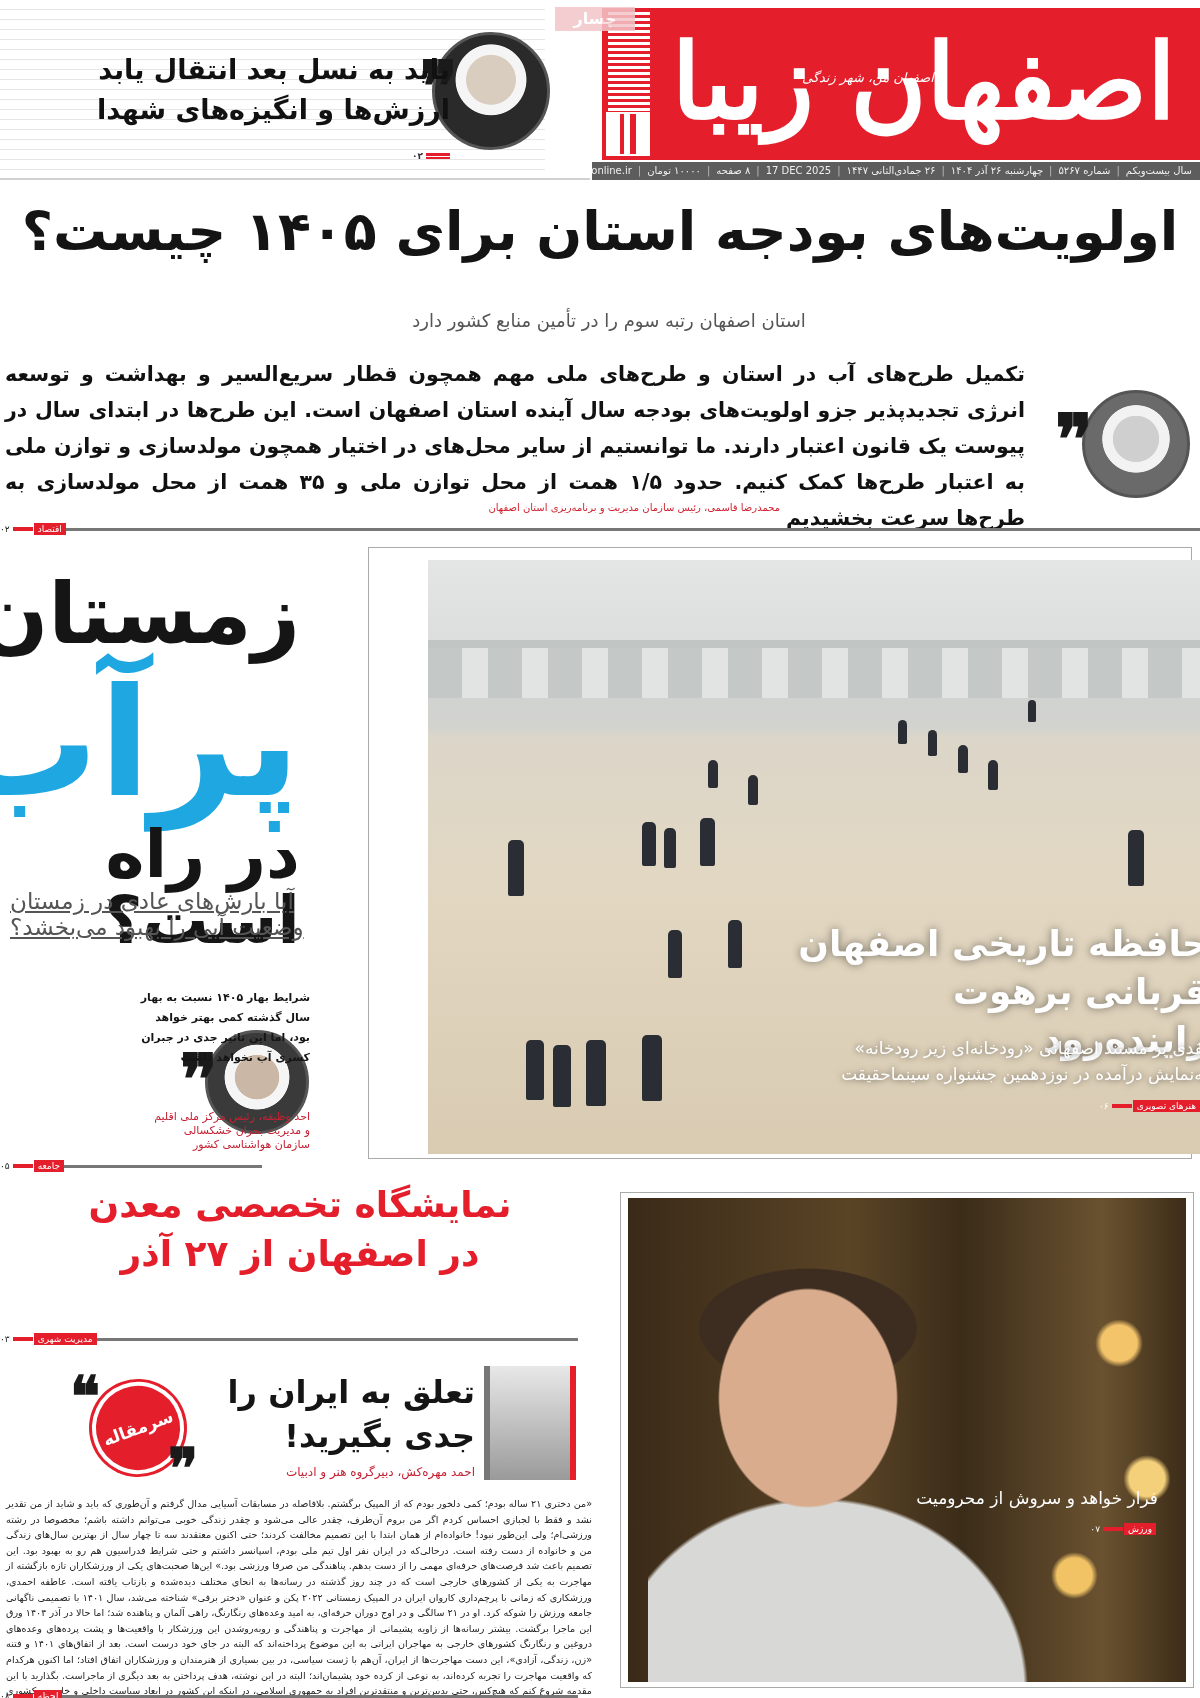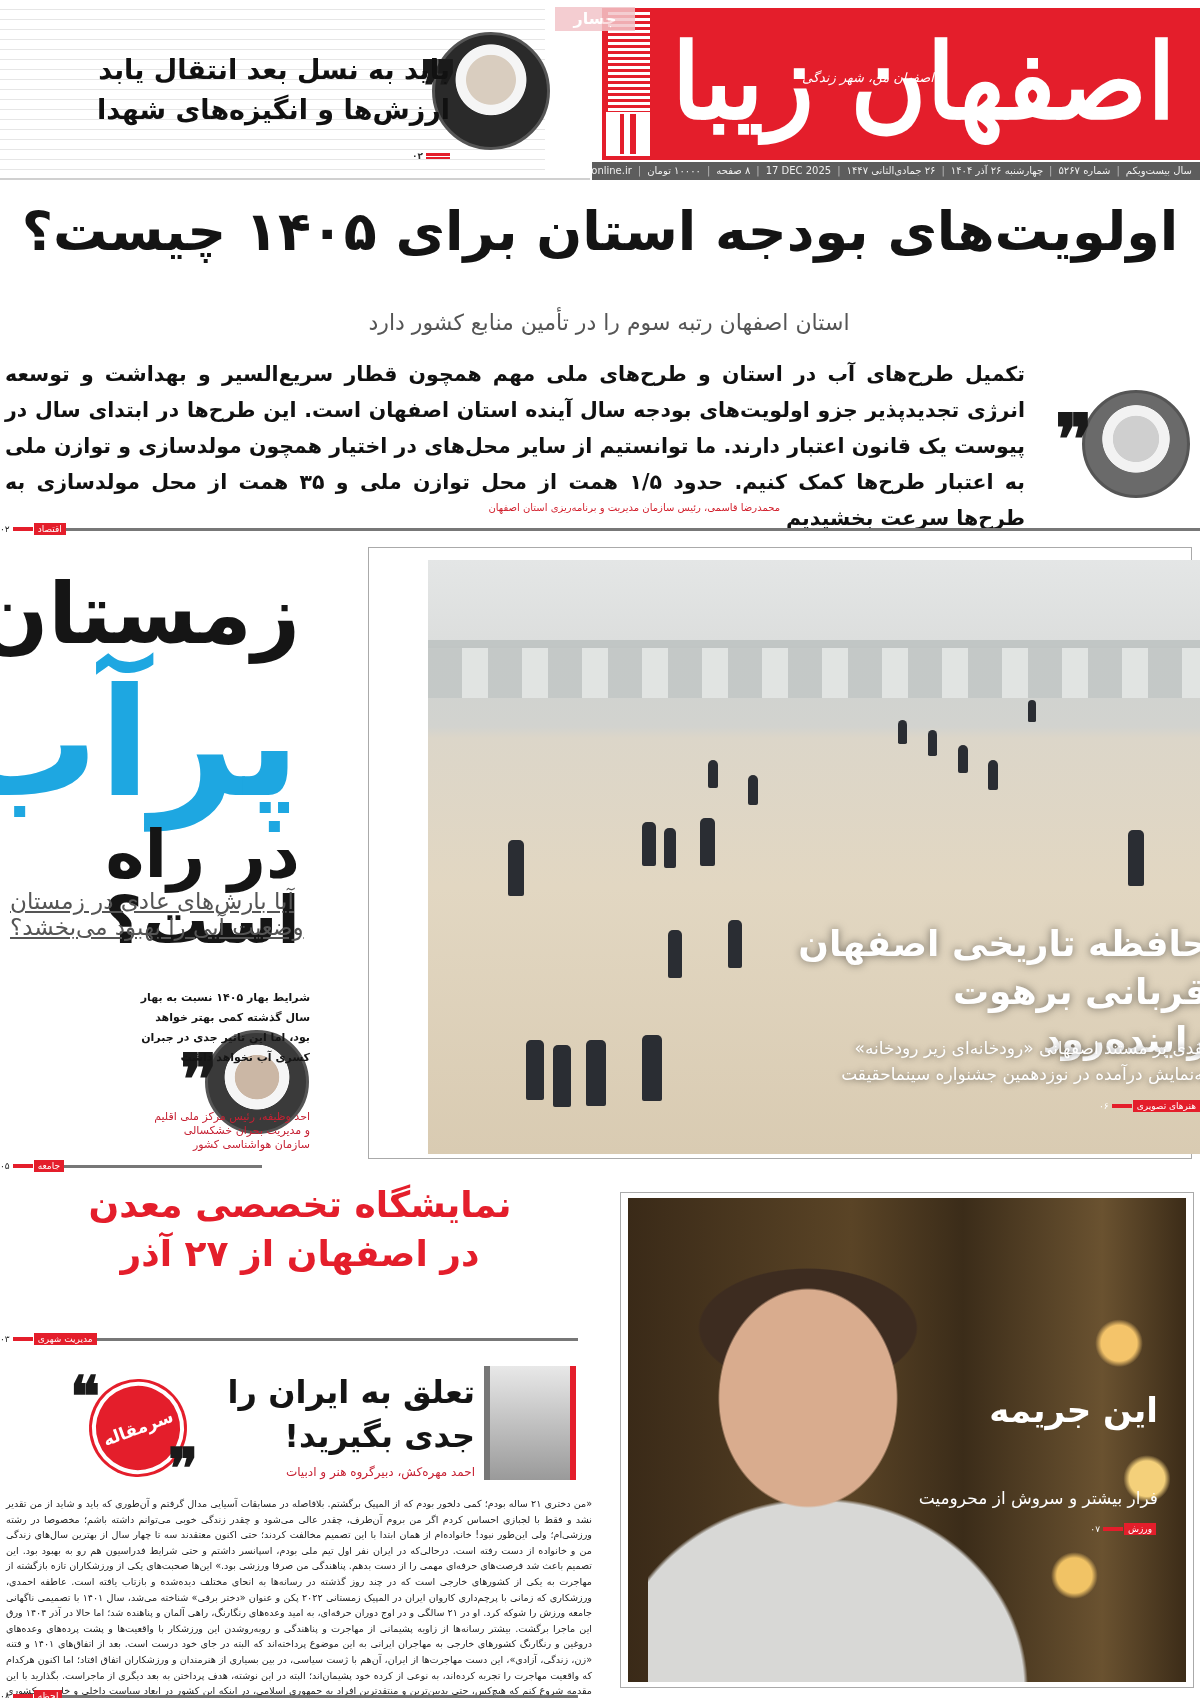--- a/index.html
+++ b/index.html
@@ -75,21 +75,21 @@
   .section-tag .bar { width: 20px; height: 4px; background: #e41e2b; margin: 0 1px; }
   .section-tag .num { font-size: 9px; color: #222; margin-right: 2px; }
   .rule { height: 3px; background: #777; }
 
   
   .main-head {
     left: 0; top: 192px; width: 1200px; text-align: center; font-weight: bold;
     font-size: 54px; line-height: 80px; color: #141414; letter-spacing: -1px;
   }
   .main-sub {
-    left: 0; top: 310px; width: 1200px; text-align: center; font-size: 22px; color: #555; padding-left: 18px;
+    left: 0; top: 310px; width: 1200px; text-align: center; font-size: 18px; color: #555; padding-left: 18px;
   }
   .lead-quote {
     right: 175px; top: 356px; width: 1020px; text-align: justify; text-align-last: right;
     font-weight: bold; font-size: 20.5px; line-height: 36px; color: #111;
   }
   .byline-red { color: #d21f2c; font-size: 10px; }
 
   
   .winter-big {
     right: 900px; width: 300px; text-align: right; font-weight: bold; line-height: 1; color: #151515;
@@ -326,21 +326,20 @@
     <span class="bar"></span>
     <span class="lbl">لحظه</span>
   </span>
   <div class="rule" style="flex:1;"></div>
 </div>
 
 <div class="abs sports-frame"></div>
 <div class="abs sports-photo">
   <div class="sports-person"></div>
   <div class="sports-title">
-    <div>این جریمه</div>
-  </div>
-  <div class="sports-sub">فرار بیشتر و سروش از محرومیت</div>
+  </div>
+  <div class="sports-sub">فرار خواهد و سروش از محرومیت</div>
   <div class="sports-tag section-tag" style="direction:ltr">
     <span class="num" style="color:#fff">۰۷</span>
     <span class="bar"></span>
     <span class="lbl">ورزش</span>
   </div>
 </div>
 
 </body></html>

